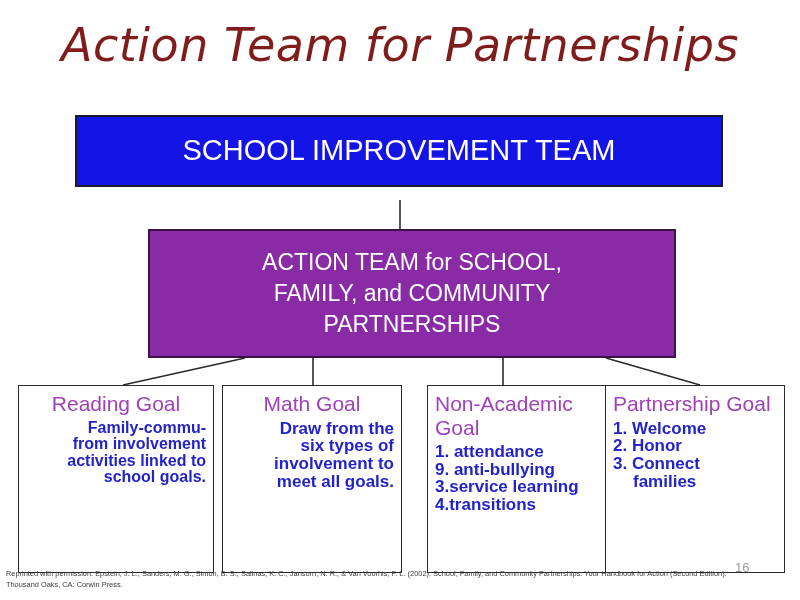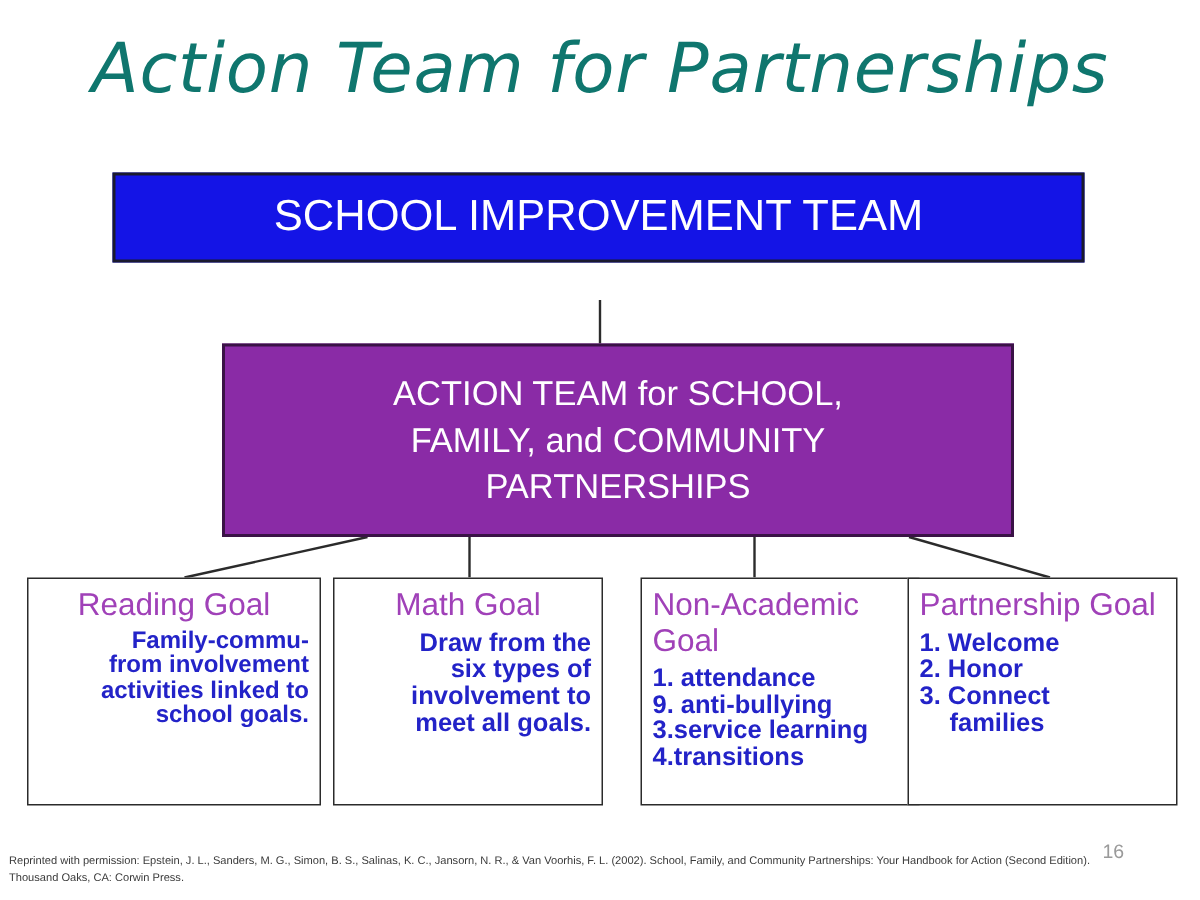--- a/index.html
+++ b/index.html
@@ -25,31 +25,31 @@
     position: absolute;
     left: 0;
     top: 18px;
     width: 800px;
     text-align: center;
     font-family: "DejaVu Sans", sans-serif;
     font-size: 46px;
     font-weight: 400;
     font-style: italic;
     letter-spacing: 0.5px;
-    color: #0f766e;
+    color: #7f1d1d;
     white-space: nowrap;
   }
 
   
   .node-blue {
     position: absolute;
     left: 75px;
     top: 115px;
     width: 648px;
-    height: 60px;
+    height: 72px;
     background: #1414E6;
     border: 2px solid #1a1a2e;
     box-sizing: border-box;
     display: flex;
     align-items: center;
     justify-content: center;
   }
   .node-blue .node-text {
     color: #ffffff;
     font-size: 29px;
@@ -78,21 +78,21 @@
     font-weight: 400;
     text-align: center;
     line-height: 1.35;
     padding: 0 10px;
   }
 
   
   .goal-box {
     position: absolute;
     top: 385px;
-    height: 152px;
+    height: 188px;
     background: #ffffff;
     border: 1.5px solid #2b2b2b;
     box-sizing: border-box;
     padding: 6px 7px 4px 7px;
     overflow: hidden;
   }
   #goal-1 { left: 18px;  width: 196px; }
   #goal-2 { left: 222px; width: 180px; }
   #goal-3 { left: 427px; width: 186px; }
   #goal-4 { left: 605px; width: 180px; }

